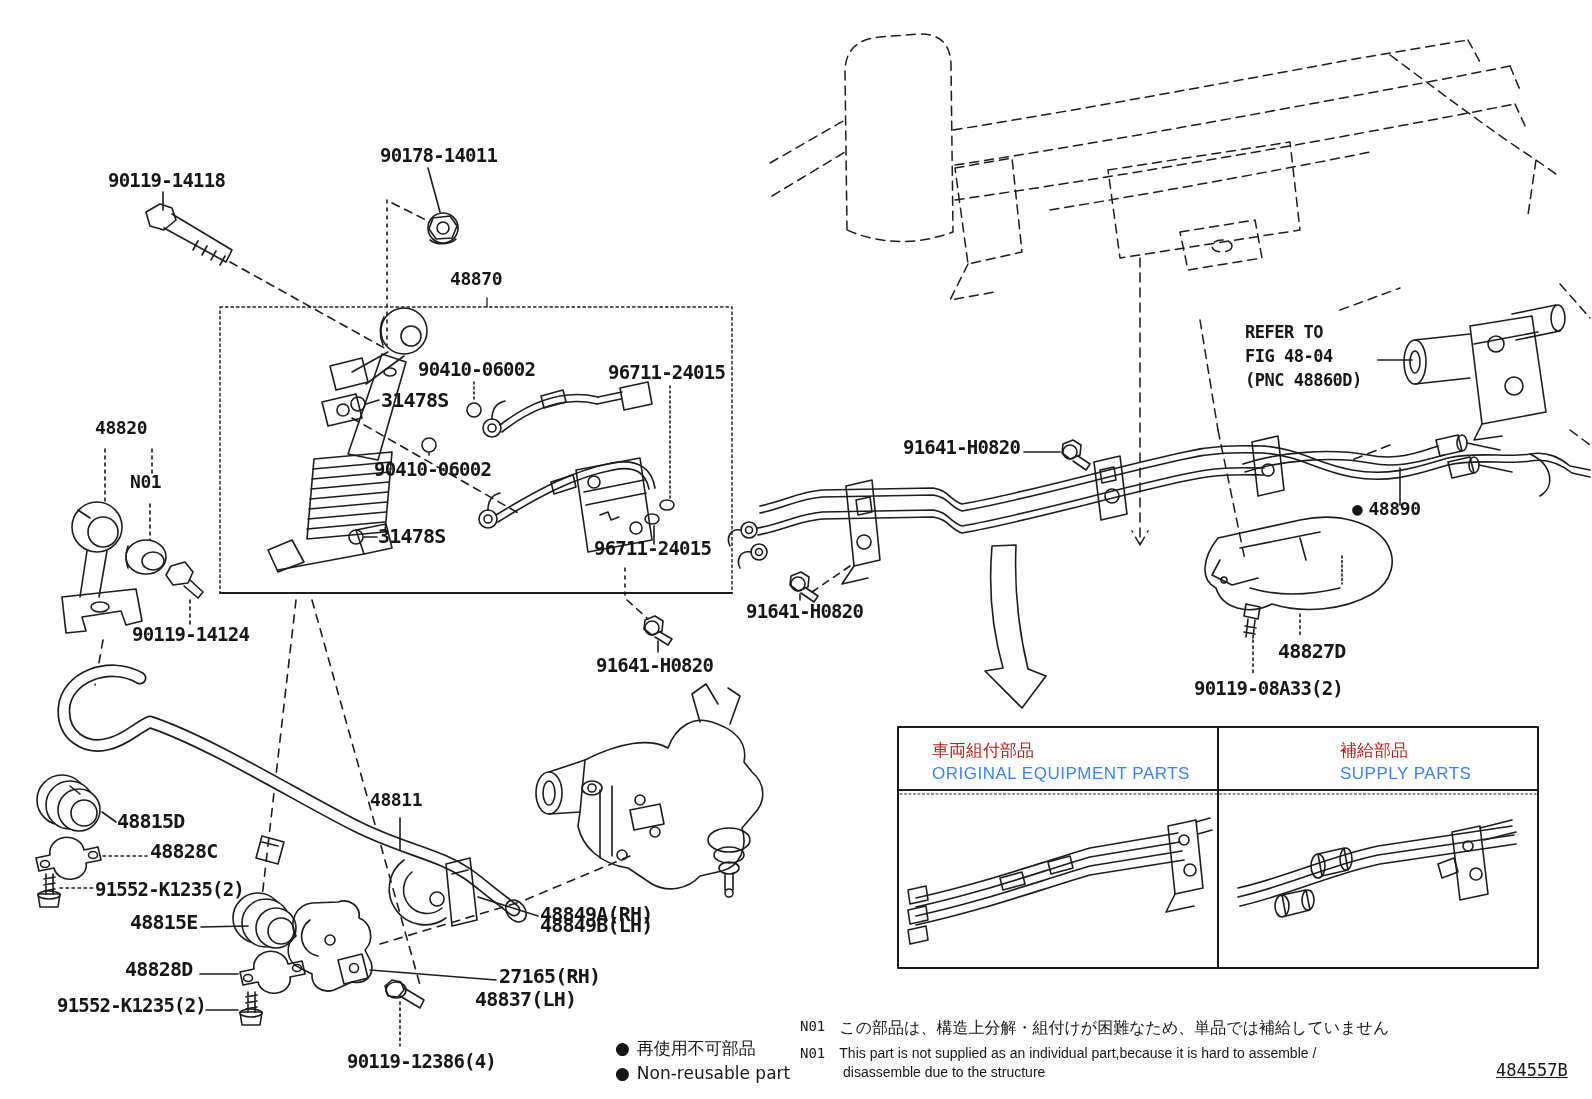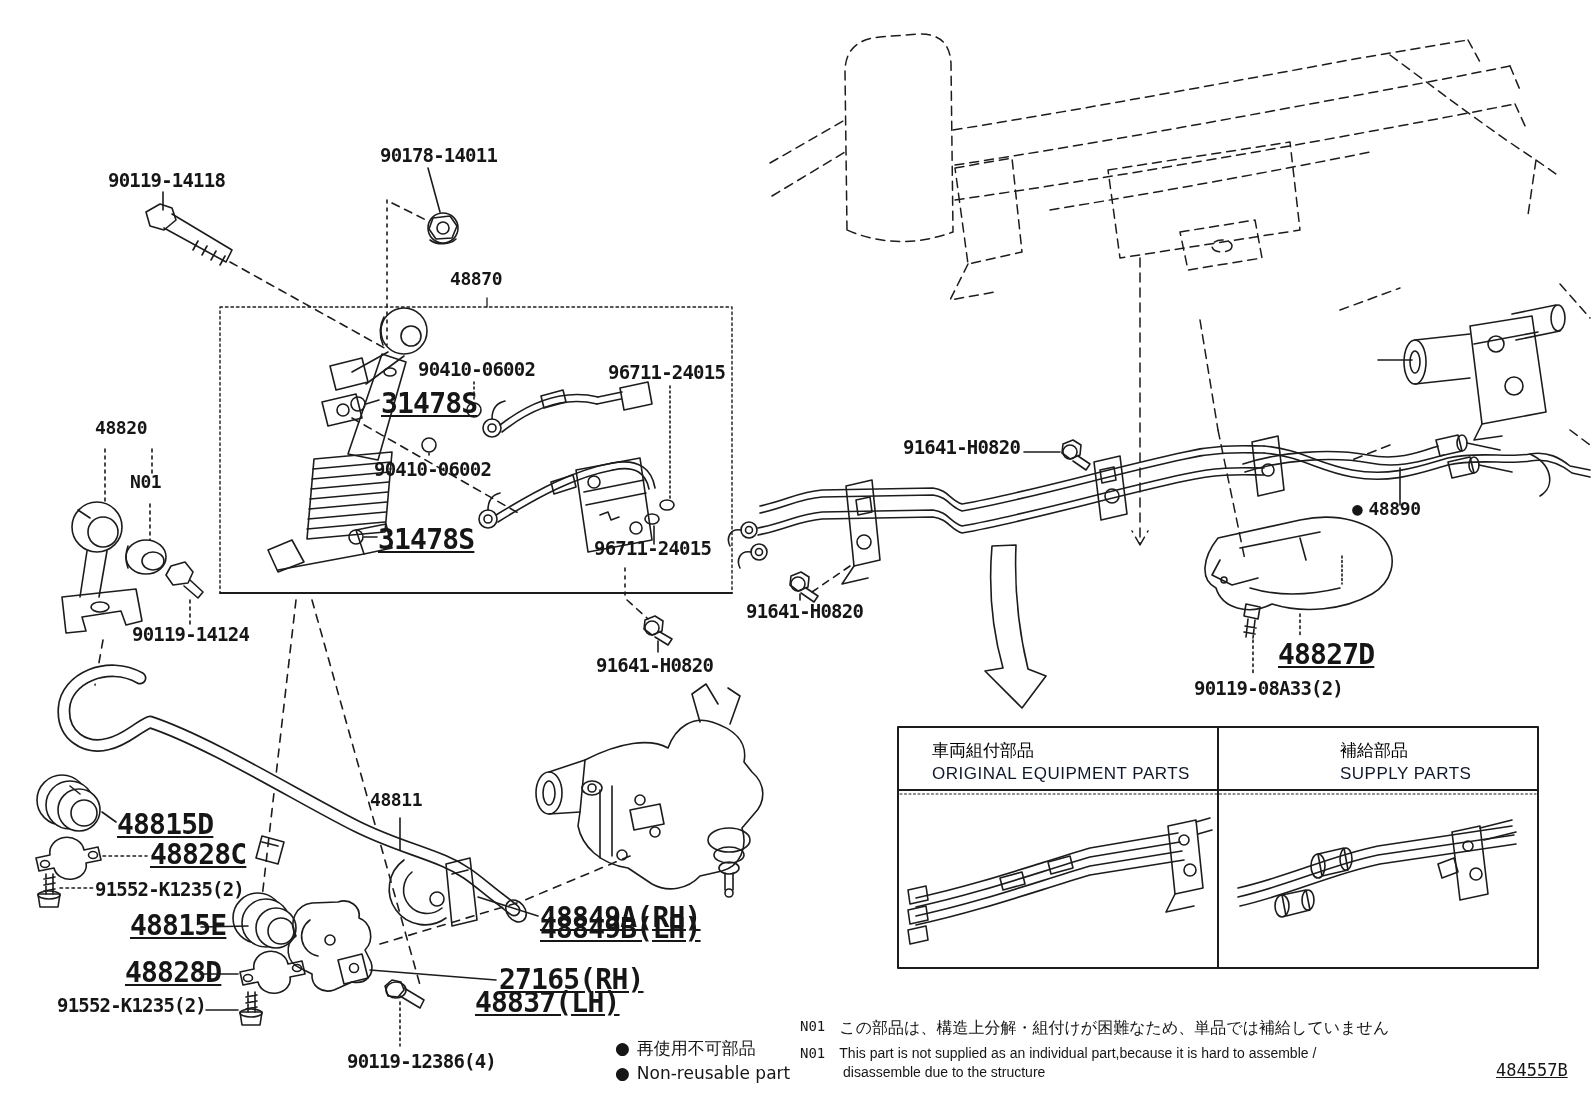--- a/index.html
+++ b/index.html
@@ -1,27 +1,27 @@
 <!DOCTYPE html>
 <html><head>
 <meta charset="utf-8">
 <style>
   html,body{margin:0;padding:0;background:#e8e8e8;}
   .stage{position:relative;width:1592px;height:1099px;background:#ffffff;overflow:hidden;
          font-family:"DejaVu Sans Mono",monospace;}
   .stage svg{position:absolute;left:0;top:0;}
   .lbl{position:absolute;font:bold 19px/1.1 "DejaVu Sans Mono",monospace;
        letter-spacing:-0.8px;color:#161616;white-space:nowrap;}
-  .s20{font-size:28px;text-decoration:underline;}
+  .s20{font-size:20px;}
   .s21{font-size:18px;letter-spacing:-0.4px;}
   .refer{position:absolute;font:bold 17px/24px "DejaVu Sans Mono",monospace;
          letter-spacing:-0.5px;color:#161616;white-space:nowrap;}
   .bullet-row{display:flex;align-items:center;gap:6px;}
-  .tbl-jp{position:absolute;font:17px/1.2 "DejaVu Sans",sans-serif;color:#000000;white-space:nowrap;}
-  .tbl-en{position:absolute;font:17px/1.2 "Liberation Sans",sans-serif;letter-spacing:0.5px;color:#0f172a;white-space:nowrap;}
+  .tbl-jp{position:absolute;font:17px/1.2 "DejaVu Sans",sans-serif;color:#b91c1c;white-space:nowrap;}
+  .tbl-en{position:absolute;font:17px/1.2 "Liberation Sans",sans-serif;letter-spacing:0.5px;color:#3b82f6;white-space:nowrap;}
   .legend-line{position:absolute;font:17px/1.2 "DejaVu Sans",sans-serif;color:#161616;white-space:nowrap;
                display:flex;align-items:center;gap:7px;}
   .note-line{position:absolute;color:#161616;white-space:nowrap;display:flex;gap:14px;}
   .note-code{font:14px/1.2 "DejaVu Sans Mono",monospace;}
   .note-jp{font:16px/1.2 "DejaVu Sans",sans-serif;}
   .note-en{font:14px/1.2 "Liberation Sans",sans-serif;}
   .footer-num{position:absolute;font:17px/1.2 "DejaVu Sans Mono",monospace;color:#161616;text-decoration:underline;}
 </style>
 </head>
 <body>
@@ -390,20 +390,25 @@
 <div class="lbl" style="left:374px;top:459px">90410-06002</div>
 <div class="lbl s20" style="left:378px;top:525px">31478S</div>
 <div class="lbl" style="left:594px;top:538px">96711-24015</div>
 <div class="lbl s21" style="left:95px;top:418px">48820</div>
 <div class="lbl s21" style="left:130px;top:472px">N01</div>
 <div class="lbl" style="left:132px;top:624px">90119-14124</div>
 <div class="lbl" style="left:903px;top:437px">91641-H0820</div>
 <div class="lbl" style="left:746px;top:601px">91641-H0820</div>
 <div class="lbl" style="left:596px;top:655px">91641-H0820</div>
 
+<div class="refer" style="left:1245px;top:320px">
+  <div>REFER TO</div>
+  <div>FIG 48-04</div>
+  <div>(PNC 48860D)</div>
+</div>
 
 <div class="lbl s21 bullet-row" style="left:1352px;top:499px">
   <span>●</span>
       <span>48890</span>
 </div>
 
 <div class="lbl s20" style="left:1278px;top:640px">48827D</div>
 <div class="lbl" style="left:1194px;top:678px">90119-08A33(2)</div>
 
 <div class="lbl s20" style="left:117px;top:810px">48815D</div>

